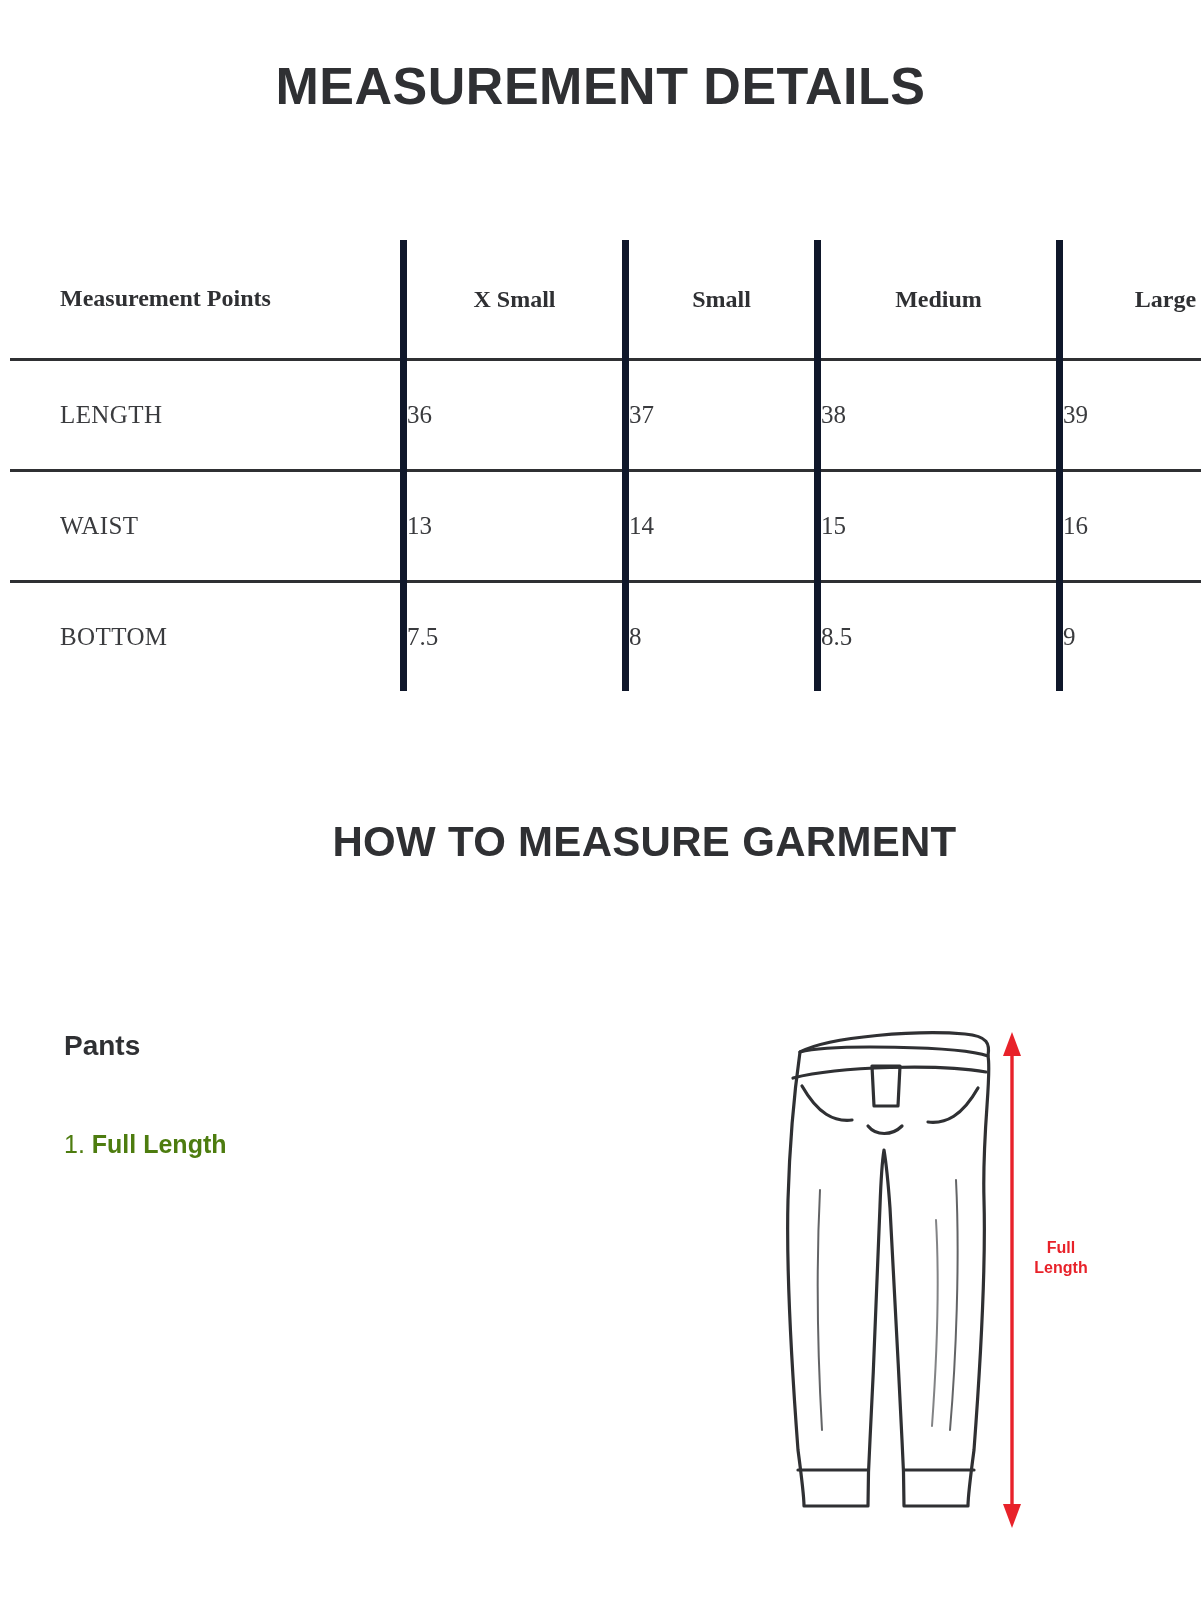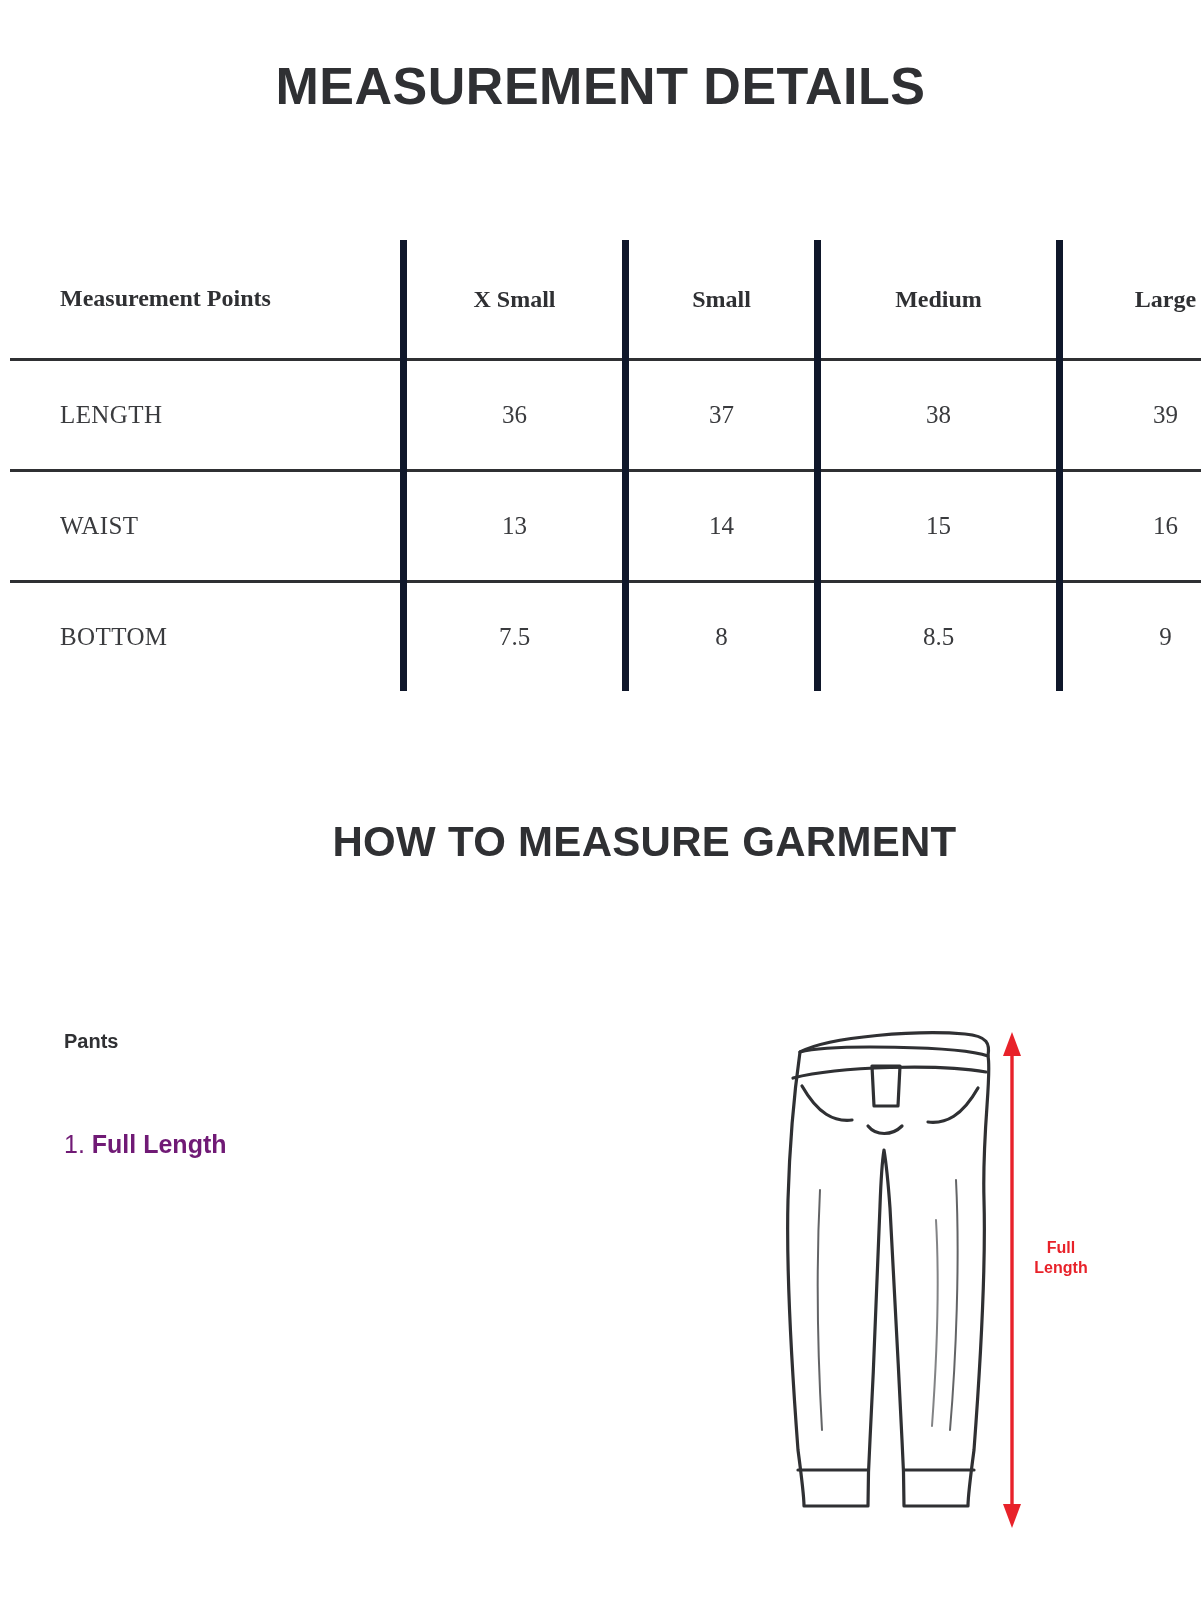--- a/index.html
+++ b/index.html
@@ -78,21 +78,21 @@
   .m-table thead th.first {
     text-align: left;
     padding-left: 50px;
     line-height: 1.3;
     border-bottom: 3px solid #2f3033;
   }
   .m-table tbody td {
     height: 108px;
     vertical-align: middle;
     font-size: 25px;
-    text-align: center;
+    text-align: left;
     color: #3a3b3e;
     border-bottom: 3px solid #2f3033;
   }
   .m-table tbody tr:last-child td {
     border-bottom: 0;
   }
   .m-table tbody td.first {
     text-align: left;
     padding-left: 50px;
     font-size: 25px;
@@ -106,30 +106,30 @@
   .col-b { width: 215px; }
   .col-c { width: 185px; }
   .col-d { width: 235px; }
   .col-e { width: 205px; }
 
   
   .garment-label {
     position: absolute;
     top: 1030px;
     left: 64px;
-    font-size: 20px;
+    font-size: 28px;
     font-weight: bold;
     color: #2f3033;
   }
   .step-line {
     position: absolute;
     top: 1130px;
     left: 64px;
     font-size: 25px;
-    color: #701a75;
+    color: #4d7c0f;
   }
   .step-num {
     font-weight: normal;
   }
   .step-name {
     font-weight: bold;
   }
   .step-desc {
     position: absolute;
     top: 1212px;

